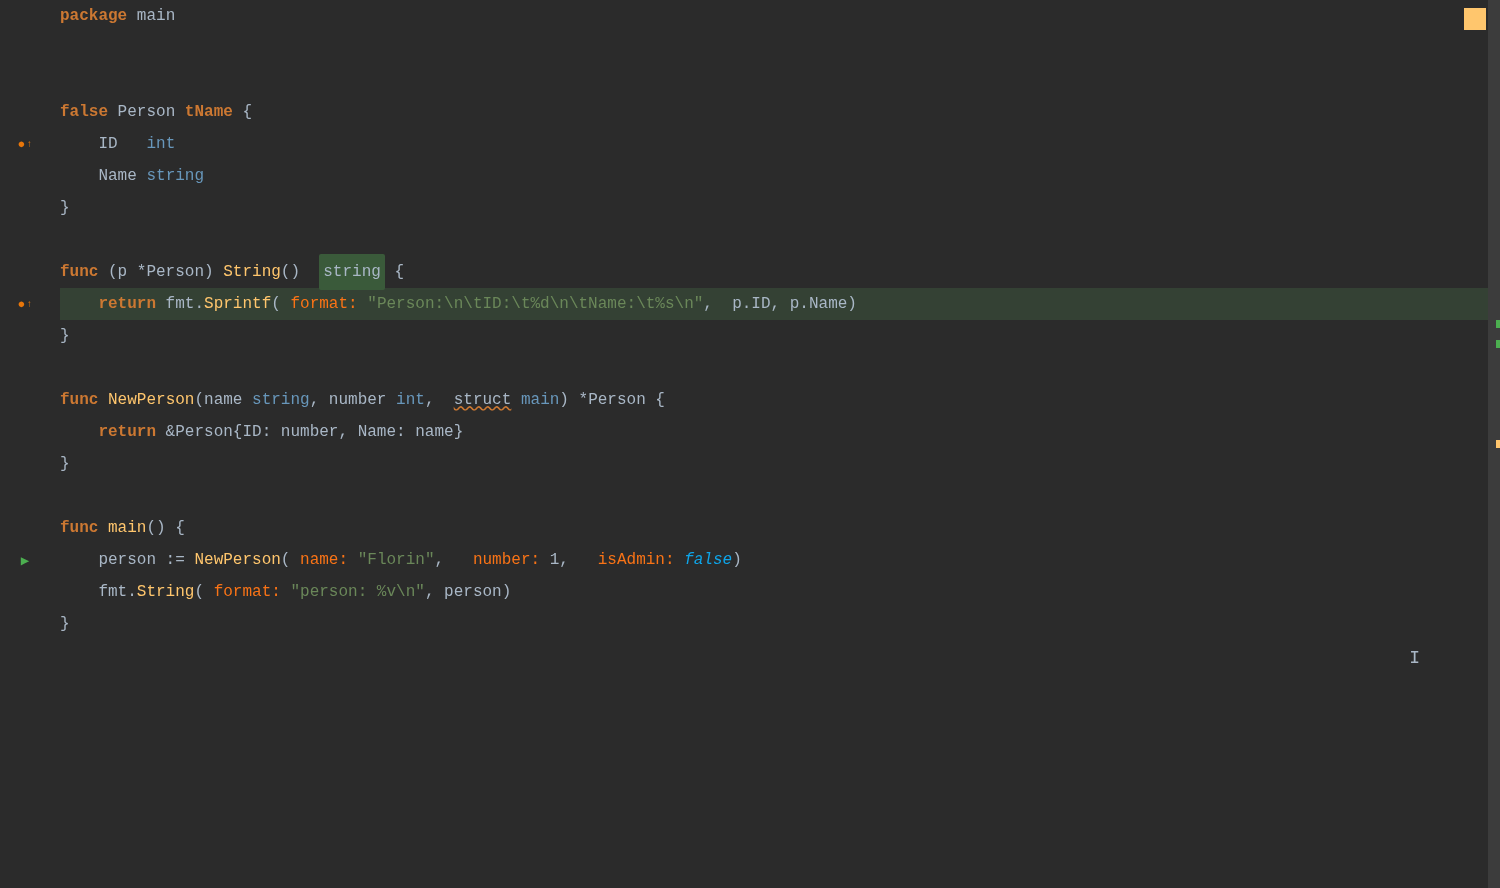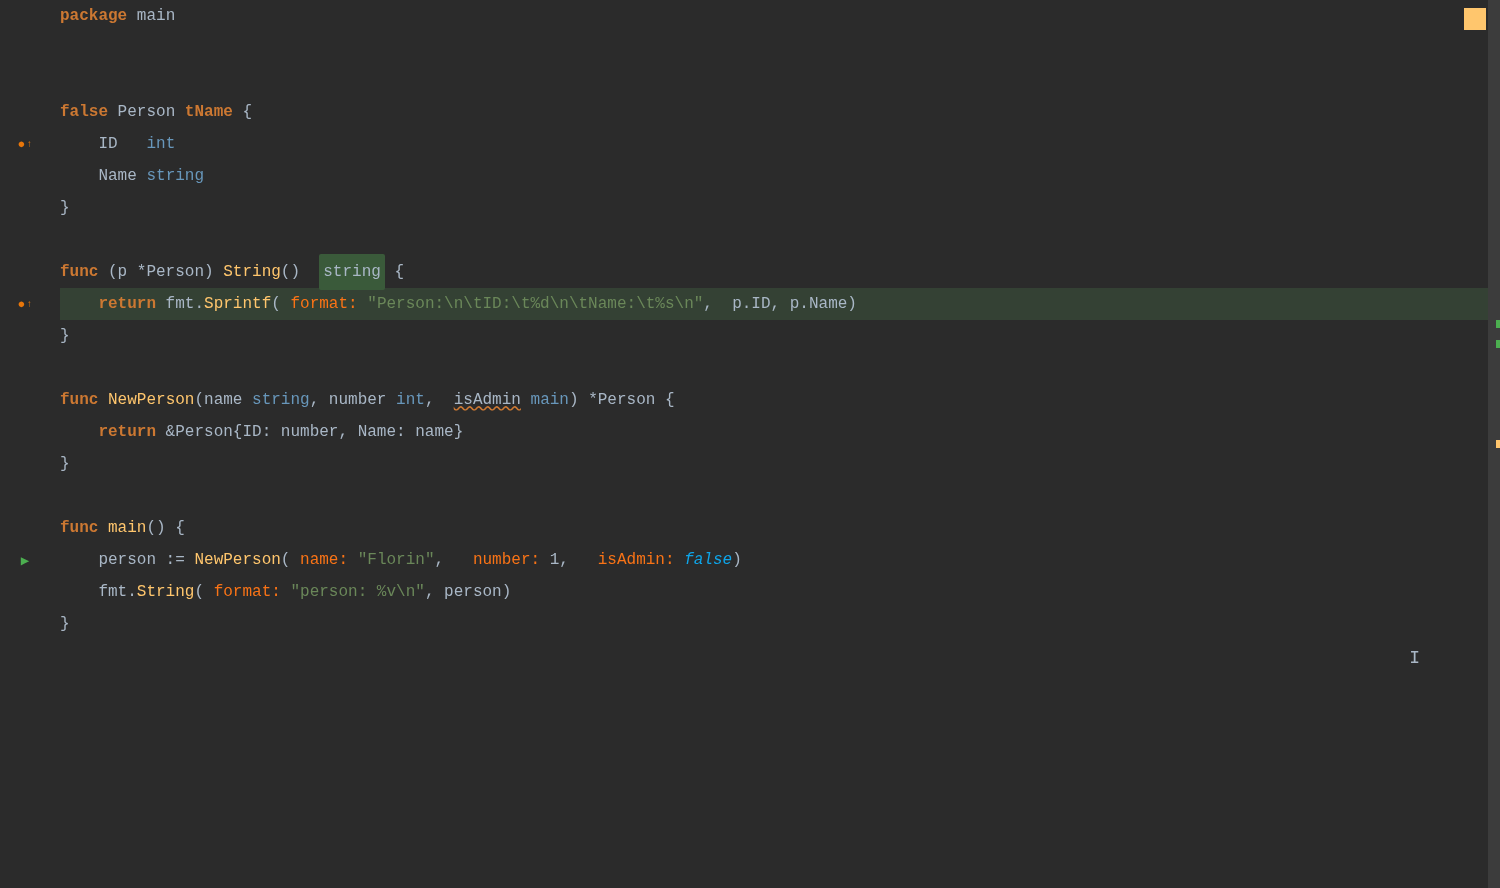--- a/index.html
+++ b/index.html
@@ -262,21 +262,21 @@
       <span>&nbsp;&nbsp;&nbsp;&nbsp;</span><span class="kw-orange">return</span><span>&nbsp;fmt.</span><span class="method-call">Sprintf</span><span>(&nbsp;</span><span class="param-label">format:</span><span>&nbsp;</span><span class="string-green">"Person:\n\tID:\t%d\n\tName:\t%s\n"</span><span>,&nbsp;&nbsp;p.ID,&nbsp;p.Name)</span>
     </div>
 
     <div class="code-line">
       <span>}</span>
     </div>
 
     <div class="code-line"></div>
 
     <div class="code-line">
-      <span class="kw-orange">func</span><span>&nbsp;</span><span class="method-call">NewPerson</span><span>(name&nbsp;</span><span class="keyword-type">string</span><span>,&nbsp;number&nbsp;</span><span class="keyword-type">int</span><span>,&nbsp;&nbsp;</span><span class="underline-squiggle">isAdmin</span><span>&nbsp;</span><span class="keyword-type">main</span><span>)&nbsp;*Person&nbsp;{</span>
+      <span class="kw-orange">func</span><span>&nbsp;</span><span class="method-call">NewPerson</span><span>(name&nbsp;</span><span class="keyword-type">string</span><span>,&nbsp;number&nbsp;</span><span class="keyword-type">int</span><span>,&nbsp;&nbsp;</span><span class="underline-squiggle">struct</span><span>&nbsp;</span><span class="keyword-type">main</span><span>)&nbsp;*Person&nbsp;{</span>
     </div>
 
     <div class="code-line">
       <span>&nbsp;&nbsp;&nbsp;&nbsp;</span><span class="kw-orange">return</span><span>&nbsp;&amp;Person{ID:&nbsp;number,&nbsp;Name:&nbsp;name}</span>
     </div>
 
     <div class="code-line">
       <span>}</span>
     </div>
 

